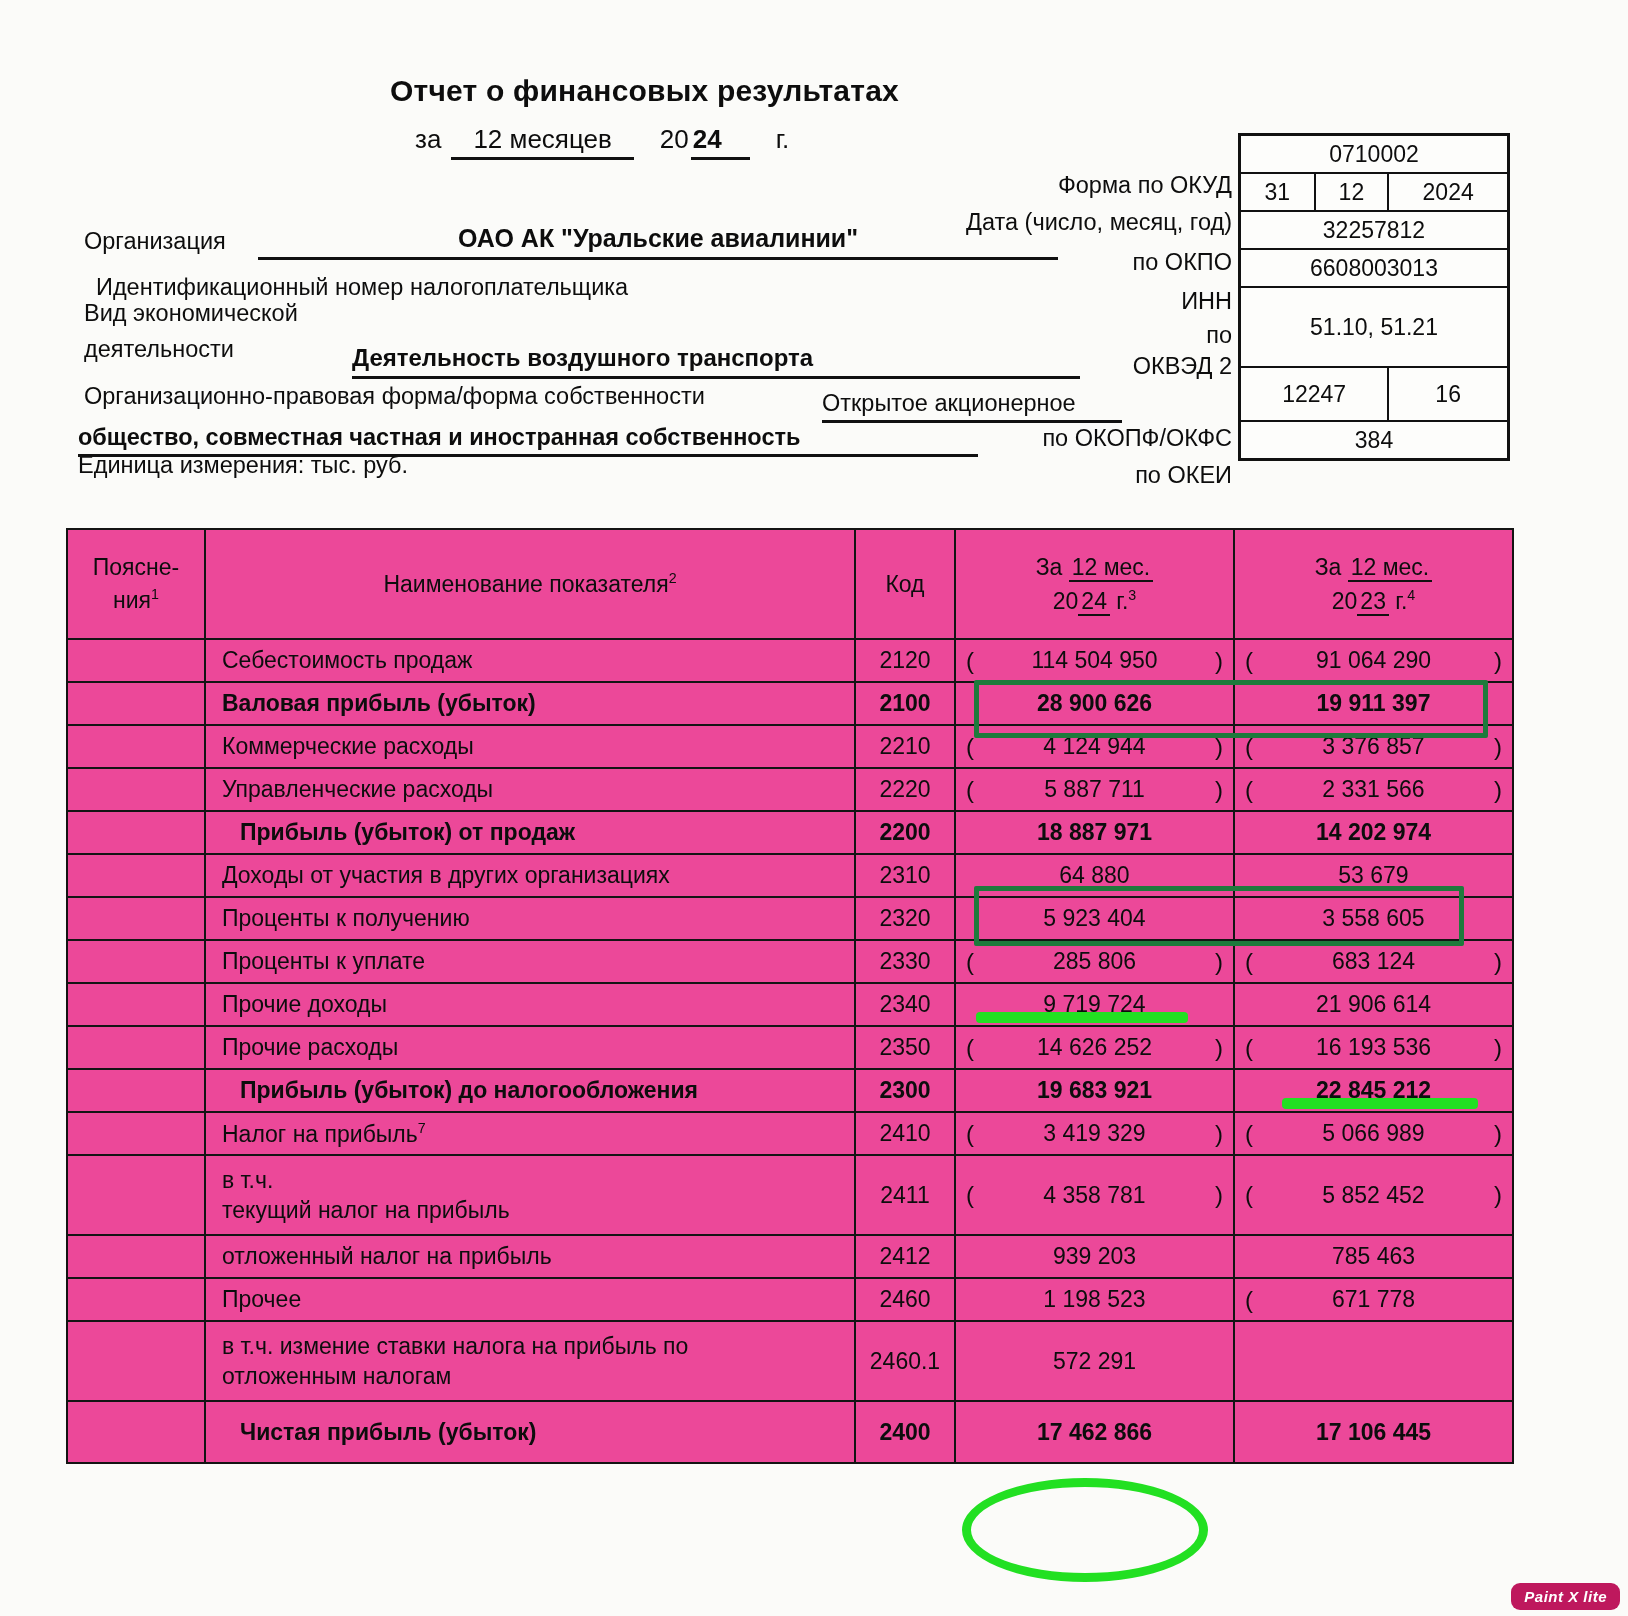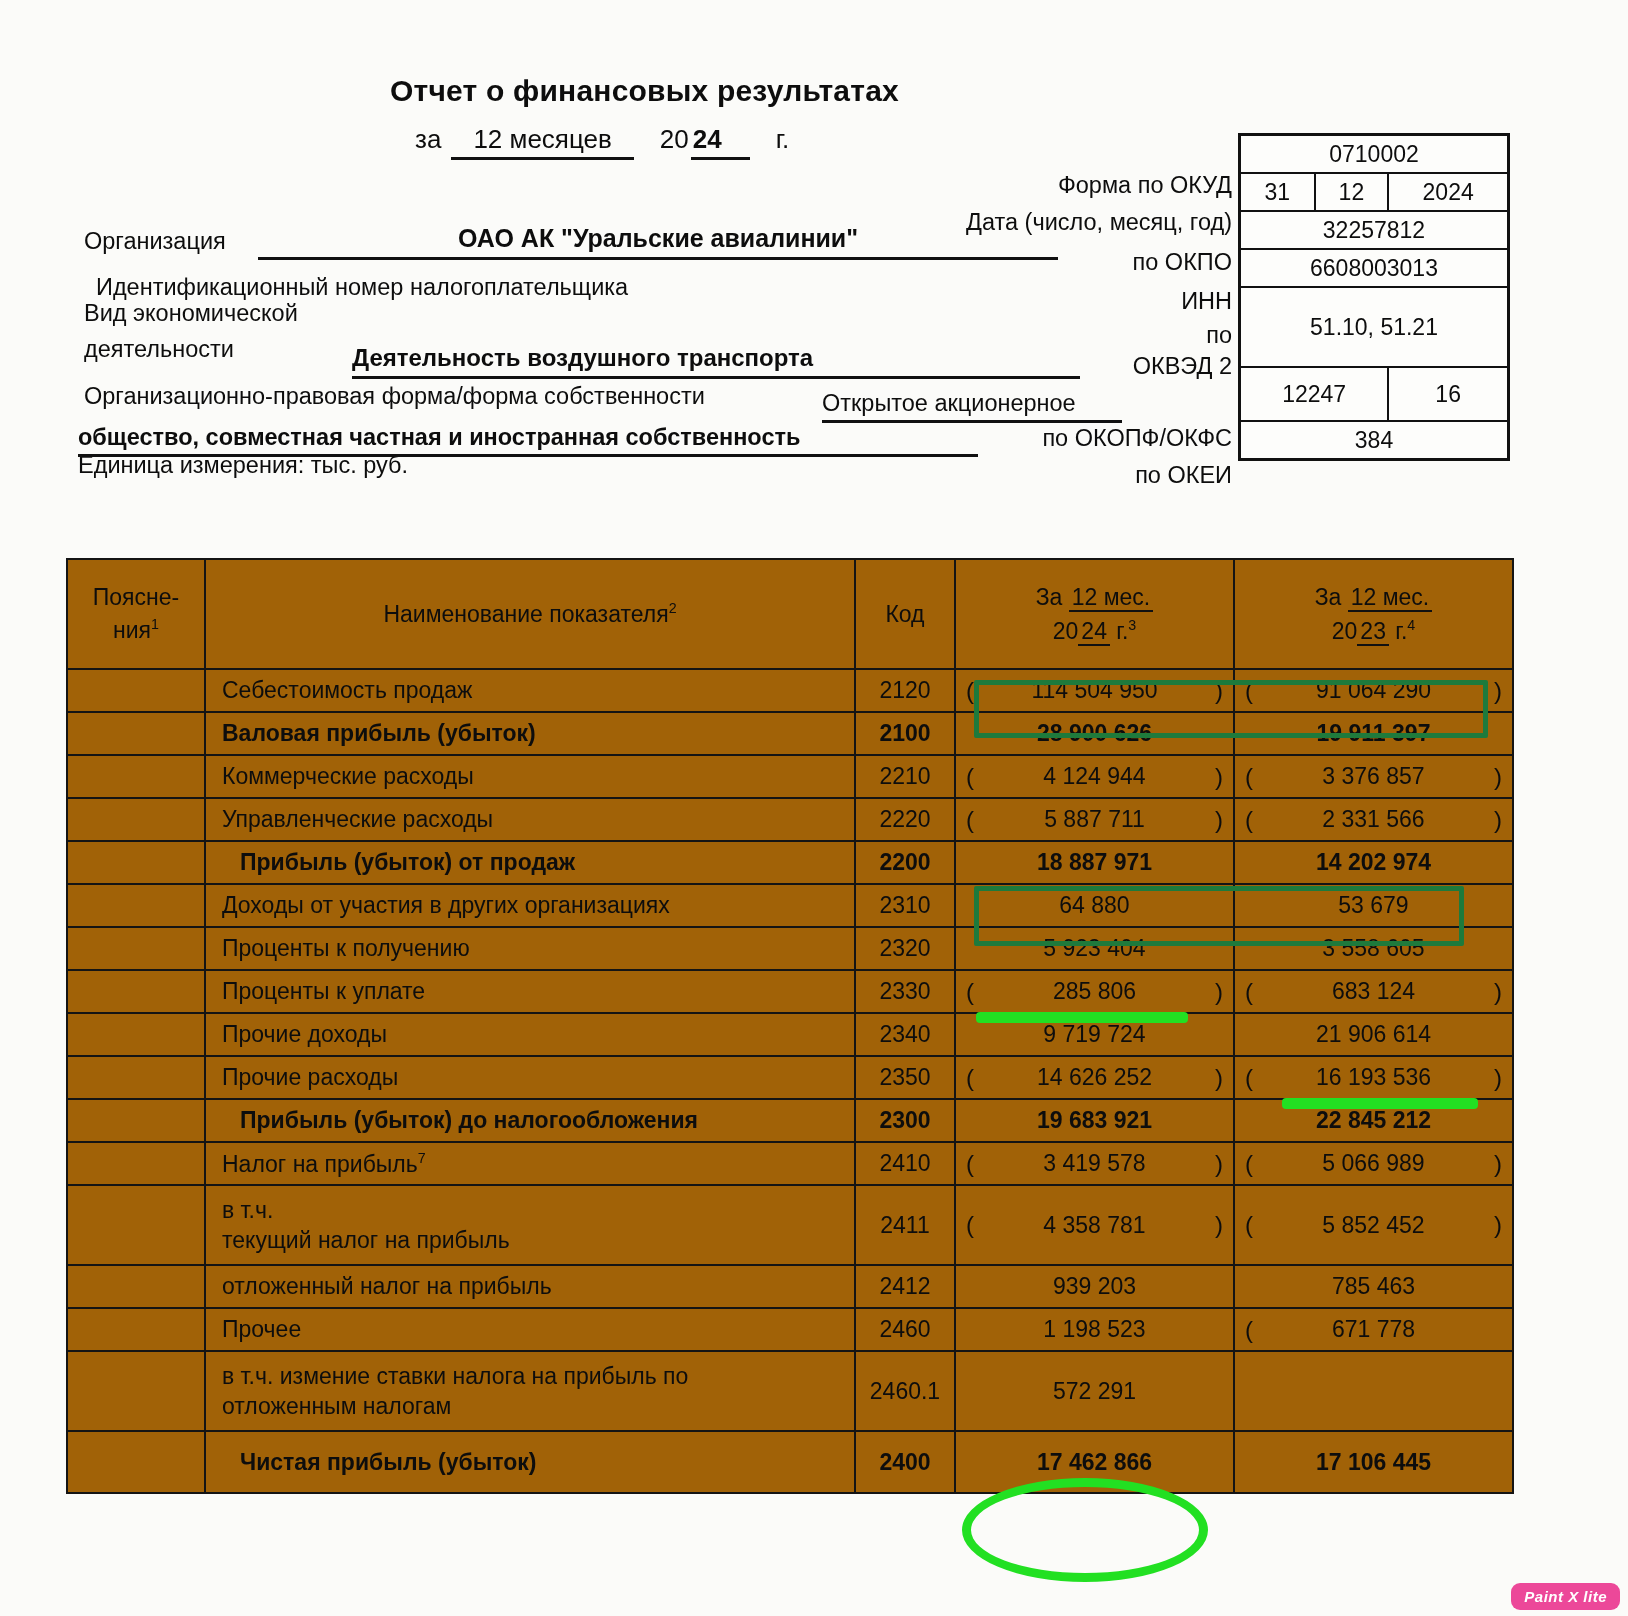--- a/index.html
+++ b/index.html
@@ -142,24 +142,24 @@
     padding: 3px 0;
     height: 30px;
   }
   .codes td.tall { height: 72px; }
   .codes td.tall2 { height: 46px; }
 
   
   .maintable {
     position: absolute;
     left: 66px;
-    top: 558px;
+    top: 528px;
     width: 1446px;
     border-collapse: collapse;
-    background: #a16207;
+    background: #ec4899;
     table-layout: fixed;
     padding-left: 38px;
   }
   .maintable td, .maintable th {
     border: 2px solid #141414;
     font-size: 23px;
     font-weight: normal;
     padding: 0;
     vertical-align: middle;
   }
@@ -235,21 +235,21 @@
     border: 9px solid #22e022;
     border-radius: 52%;
     background: transparent;
   }
 
   
   .watermark {
     position: absolute;
     right: 8px;
     bottom: 6px;
-    background: #ec4899;
+    background: #be185d;
     color: #ffffff;
     font-size: 15px;
     font-weight: bold;
     font-style: italic;
     letter-spacing: 0.5px;
     padding: 5px 13px;
     border-radius: 9px;
   }
 </style>
 </head>
@@ -437,21 +437,21 @@
         <td class="rowname indent">Прибыль (убыток) до налогообложения</td>
         <td class="code">2300</td>
         <td class="valcell"><span class="num">19 683 921</span></td>
         <td class="valcell"><span class="num">22 845 212</span></td>
       </tr>
 
       <tr>
         <td></td>
         <td class="rowname"><span>Налог на прибыль</span><sup>7</sup></td>
         <td class="code">2410</td>
-        <td class="valcell"><span class="pl">(</span><span class="num">3 419 578</span><span class="pr">)</span></td>
+        <td class="valcell"><span class="pl">(</span><span class="num">3 419 329</span><span class="pr">)</span></td>
         <td class="valcell"><span class="pl">(</span><span class="num">5 066 989</span><span class="pr">)</span></td>
       </tr>
 
       <tr class="tallrow2">
         <td></td>
         <td class="rowname two" style="white-space:pre-line;">в т.ч.
 текущий налог на прибыль</td>
         <td class="code">2411</td>
         <td class="valcell"><span class="pl">(</span><span class="num">4 358 781</span><span class="pr">)</span></td>
         <td class="valcell"><span class="pl">(</span><span class="num">5 852 452</span><span class="pr">)</span></td>

